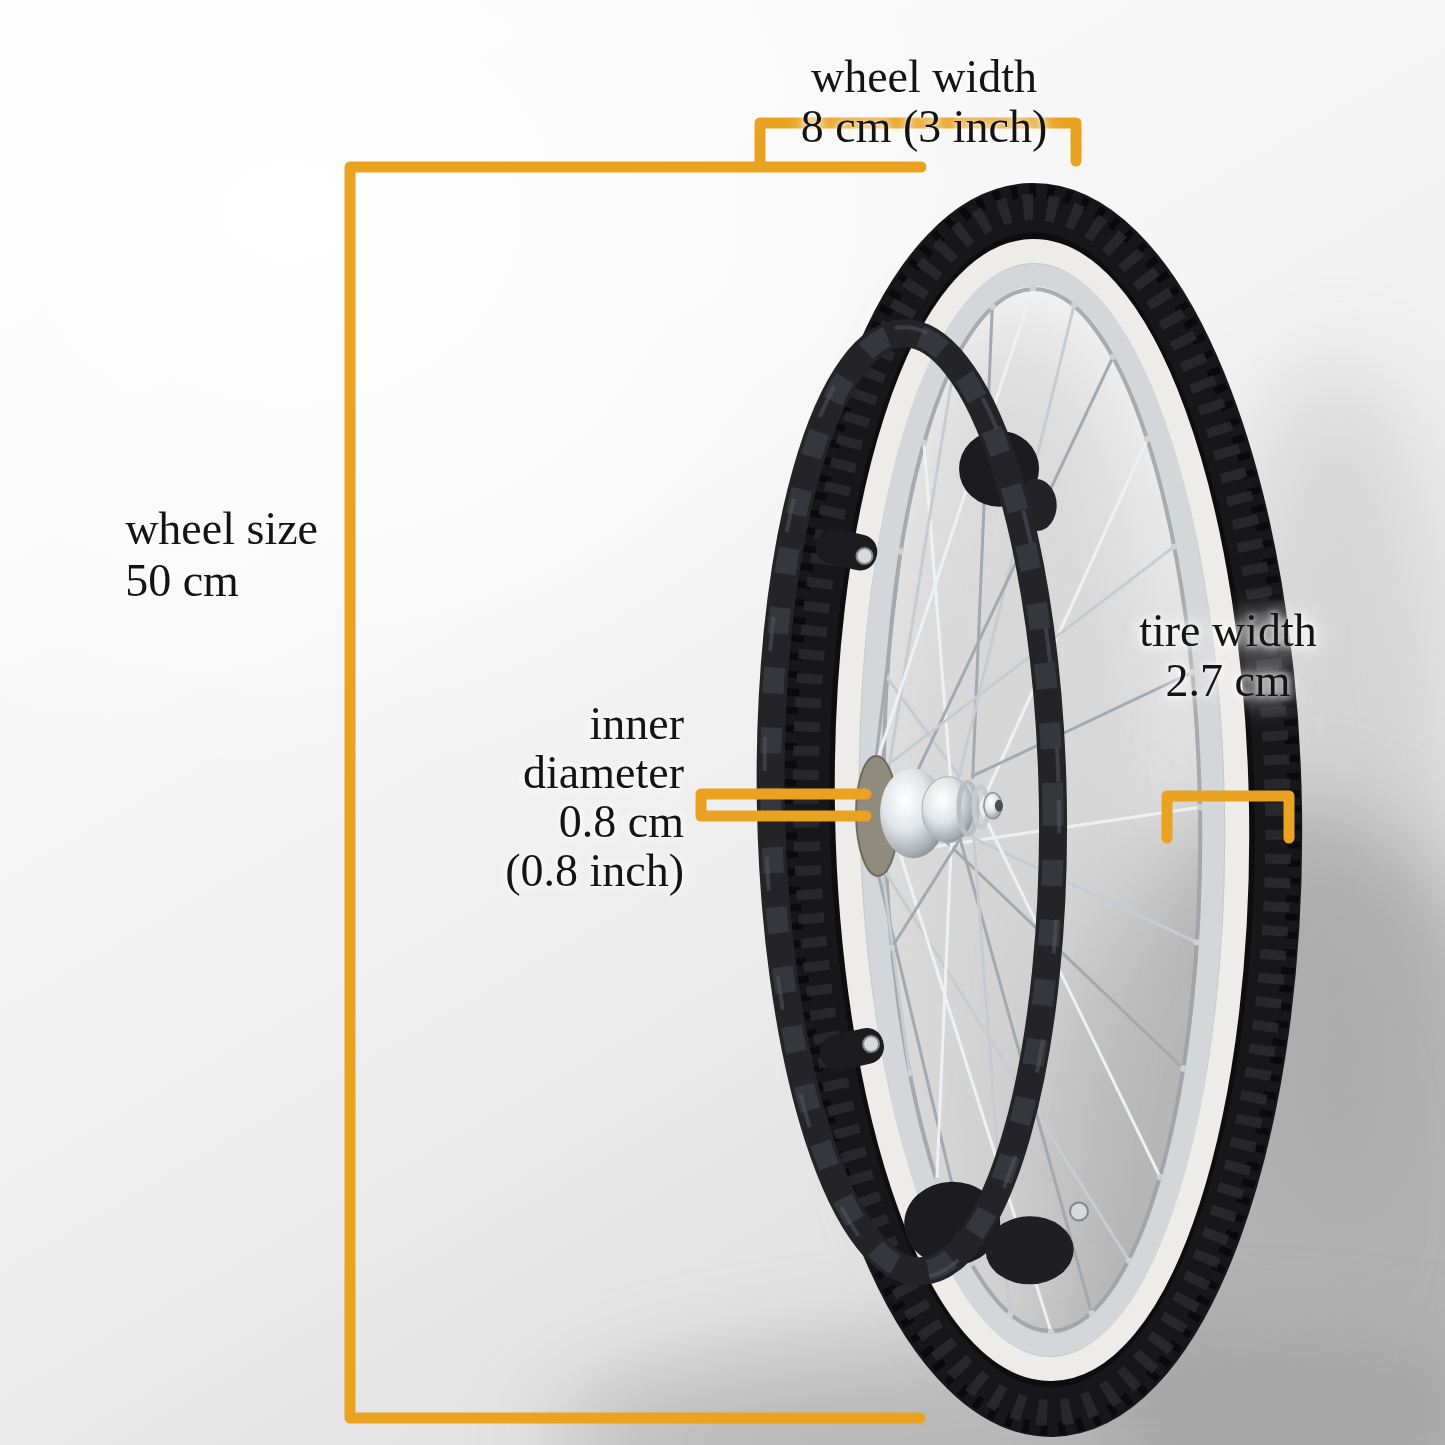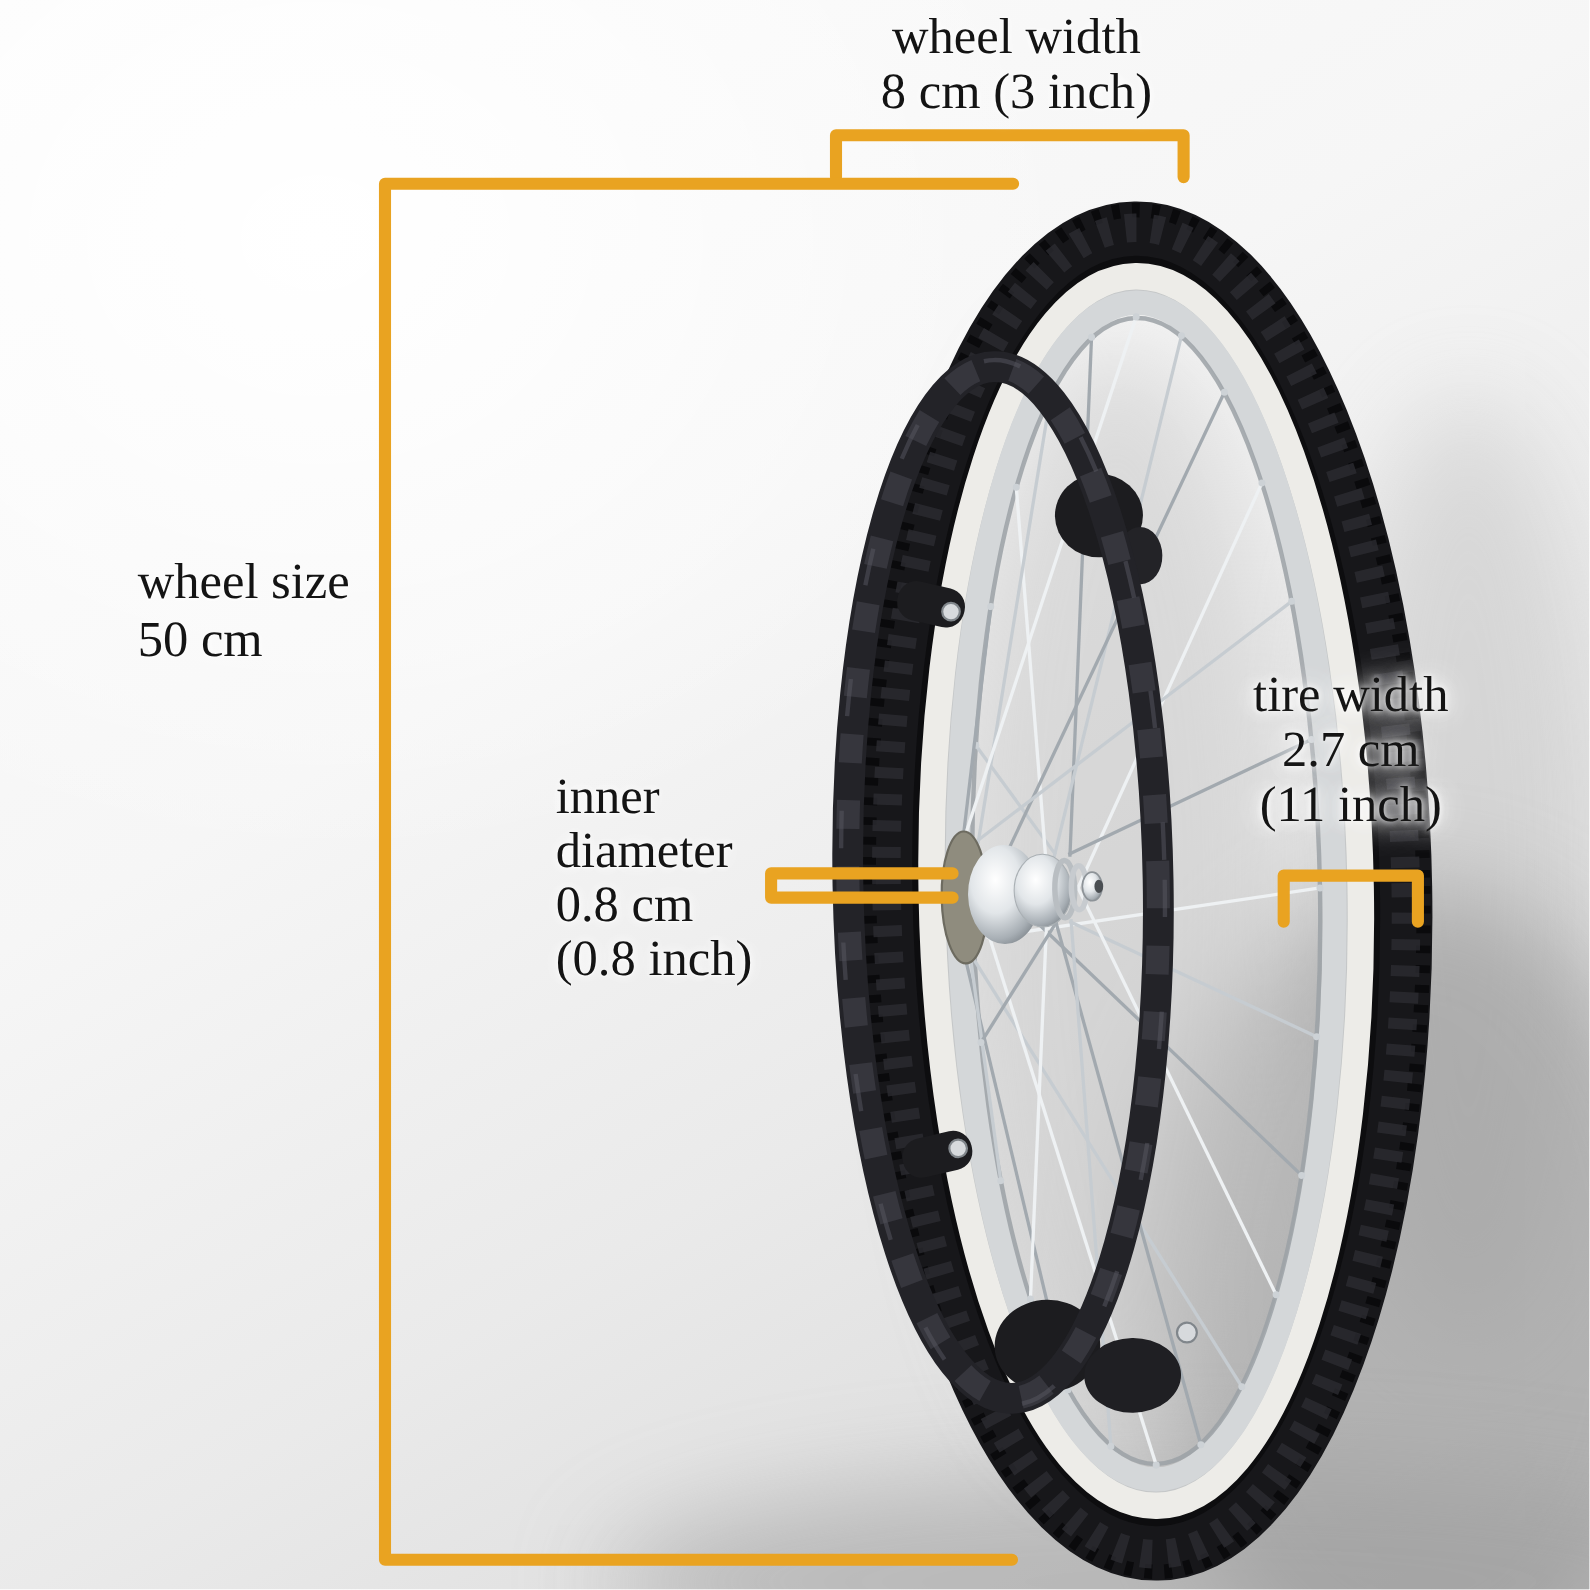--- a/index.html
+++ b/index.html
@@ -11,21 +11,21 @@
     font-family:"Liberation Serif","DejaVu Serif",serif;
   }
   svg.art{position:absolute;left:0;top:0;}
   .lbl{
     position:absolute;color:#141414;font-size:46px;line-height:50px;
     text-shadow:0 0 8px rgba(255,255,255,.95),0 0 18px rgba(255,255,255,.85),0 1px 2px rgba(255,255,255,.9);
   }
   .lbl div{white-space:nowrap;}
   #lbl-wheel-width{top:8px;left:674px;width:500px;text-align:center;}
   #lbl-wheel-size{top:503px;right:1127px;text-align:left;line-height:52px;}
-  #lbl-inner-diameter{top:699px;right:761px;text-align:left;line-height:49px;}
+  #lbl-inner-diameter{top:699px;right:761px;text-align:right;line-height:49px;}
   #lbl-tire-width{
     top:606px;left:1028px;width:400px;text-align:center;
     text-shadow:0 0 6px #fff,0 0 14px #fff,0 0 26px #fff,0 0 40px rgba(255,255,255,.92);
   }
 </style>
 </head>
 <body>
 
 <div class="stage">
 
@@ -144,35 +144,34 @@
     </g>
 
     <g fill="none" stroke="#E9A321" stroke-width="11" stroke-linecap="round" stroke-linejoin="round">
       <path d="M760,161 L760,123 L1076,123 L1076,161" stroke="#E9A321"></path>
       <path d="M921,167 L350,167 L350,1418 L920,1418" stroke="#E9A321"></path>
       <path d="M866,794 L701,794 L701,816 L866,816" stroke="#E9A321"></path>
       <path d="M1167,838 L1167,796 L1289,796 L1289,838" stroke="#E9A321"></path>
     </g>
   </svg>
 
-  <div class="lbl" id="lbl-wheel-width" style="color: rgb(20, 20, 20);">
+  <div class="lbl" id="lbl-wheel-width" style="color: rgb(20, 20, 20); margin-top: 44px;">
     <div>wheel width</div>
     <div>8 cm (3 inch)</div>
   </div>
 
   <div class="lbl" id="lbl-wheel-size" style="color: rgb(20, 20, 20);">
     <div>wheel size</div>
     <div>50 cm</div>
   </div>
 
   <div class="lbl" id="lbl-inner-diameter" style="color: rgb(20, 20, 20);">
     <div>inner</div>
     <div>diameter</div>
     <div>0.8 cm</div>
     <div>(0.8 inch)</div>
   </div>
 
   <div class="lbl" id="lbl-tire-width" style="color: rgb(20, 20, 20); text-align: center;">
     <div>tire width</div>
     <div>2.7 cm</div>
-    <div>(11 inch)</div>
   </div>
 </div>
 
 </body></html>

